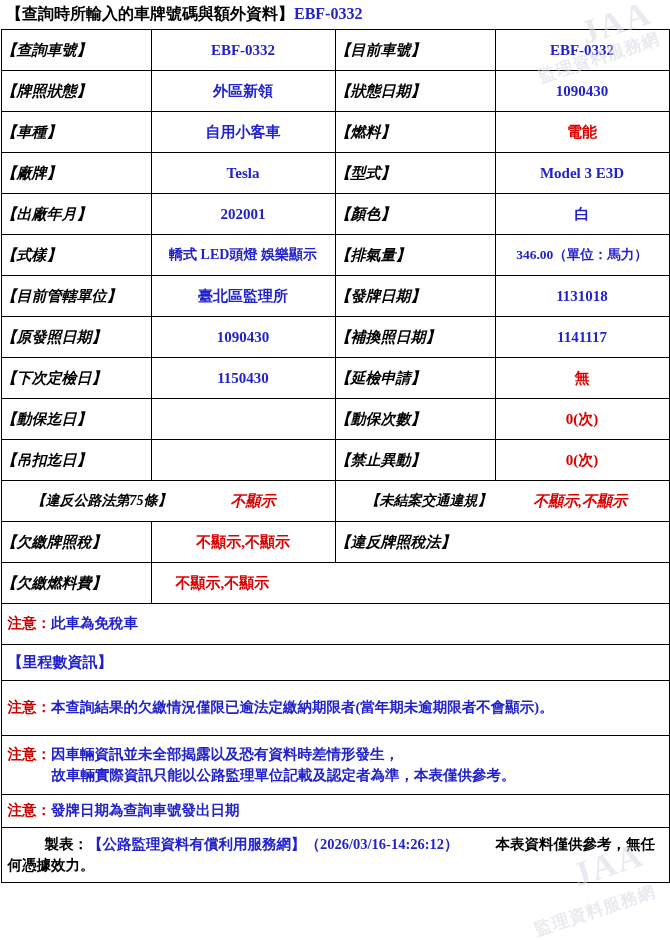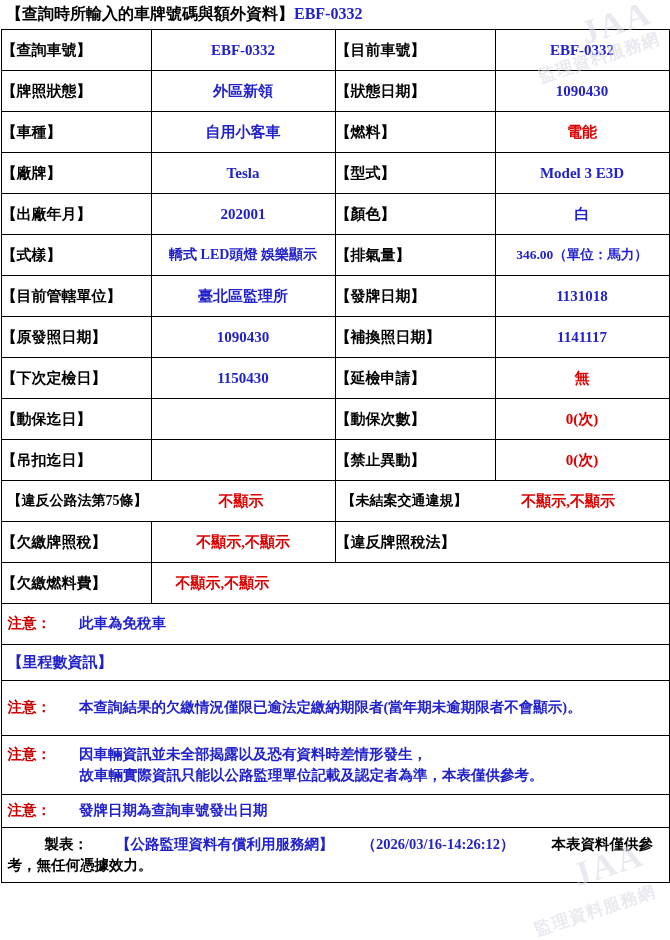--- a/index.html
+++ b/index.html
@@ -39,44 +39,44 @@
     font-weight:bold;
     font-size:15px;
   }
   .val-red{
     color:#dd0000;
     font-weight:bold;
     font-size:15px;
   }
   .cellpad{padding:0 6px;}
   .center{text-align:center;}
-  .left{text-align:left;}
+  .left{text-align:left;font-style:italic;}
   .titlebar{
     font-weight:bold;
     font-size:16px;
     padding:4px 6px;
     white-space:nowrap;
   }
   .title-b{color:#000;margin-top:39px;}
   .title-v{color:#2222cc;}
   
   .pair{
     display:flex;
     align-items:center;
     height:38px;
   }
-  .pair .lbl{flex:0 0 auto;padding-left:6px;}
+  .pair .lbl{flex:0 0 auto;padding-left:6px;margin-left:24px;}
   .pair .val,.pair .val-red{flex:1 1 auto;text-align:center;}
   .noteline{
     padding:5px 6px;
     font-size:14.5px;
     line-height:1.45;
   }
   .note-k{color:#cc0000;font-weight:bold;}
-  .note-b{color:#2222cc;font-weight:bold;margin-left:28px;}
+  .note-b{color:#2222cc;font-weight:bold;}
   .note-d{color:#000;font-weight:bold;margin-left:37px;}
   .mileage{
     font-weight:bold;
     color:#2222cc;
     padding:8px 6px;
     font-size:15px;
   }
   .wm{
     position:absolute;
     pointer-events:none;

